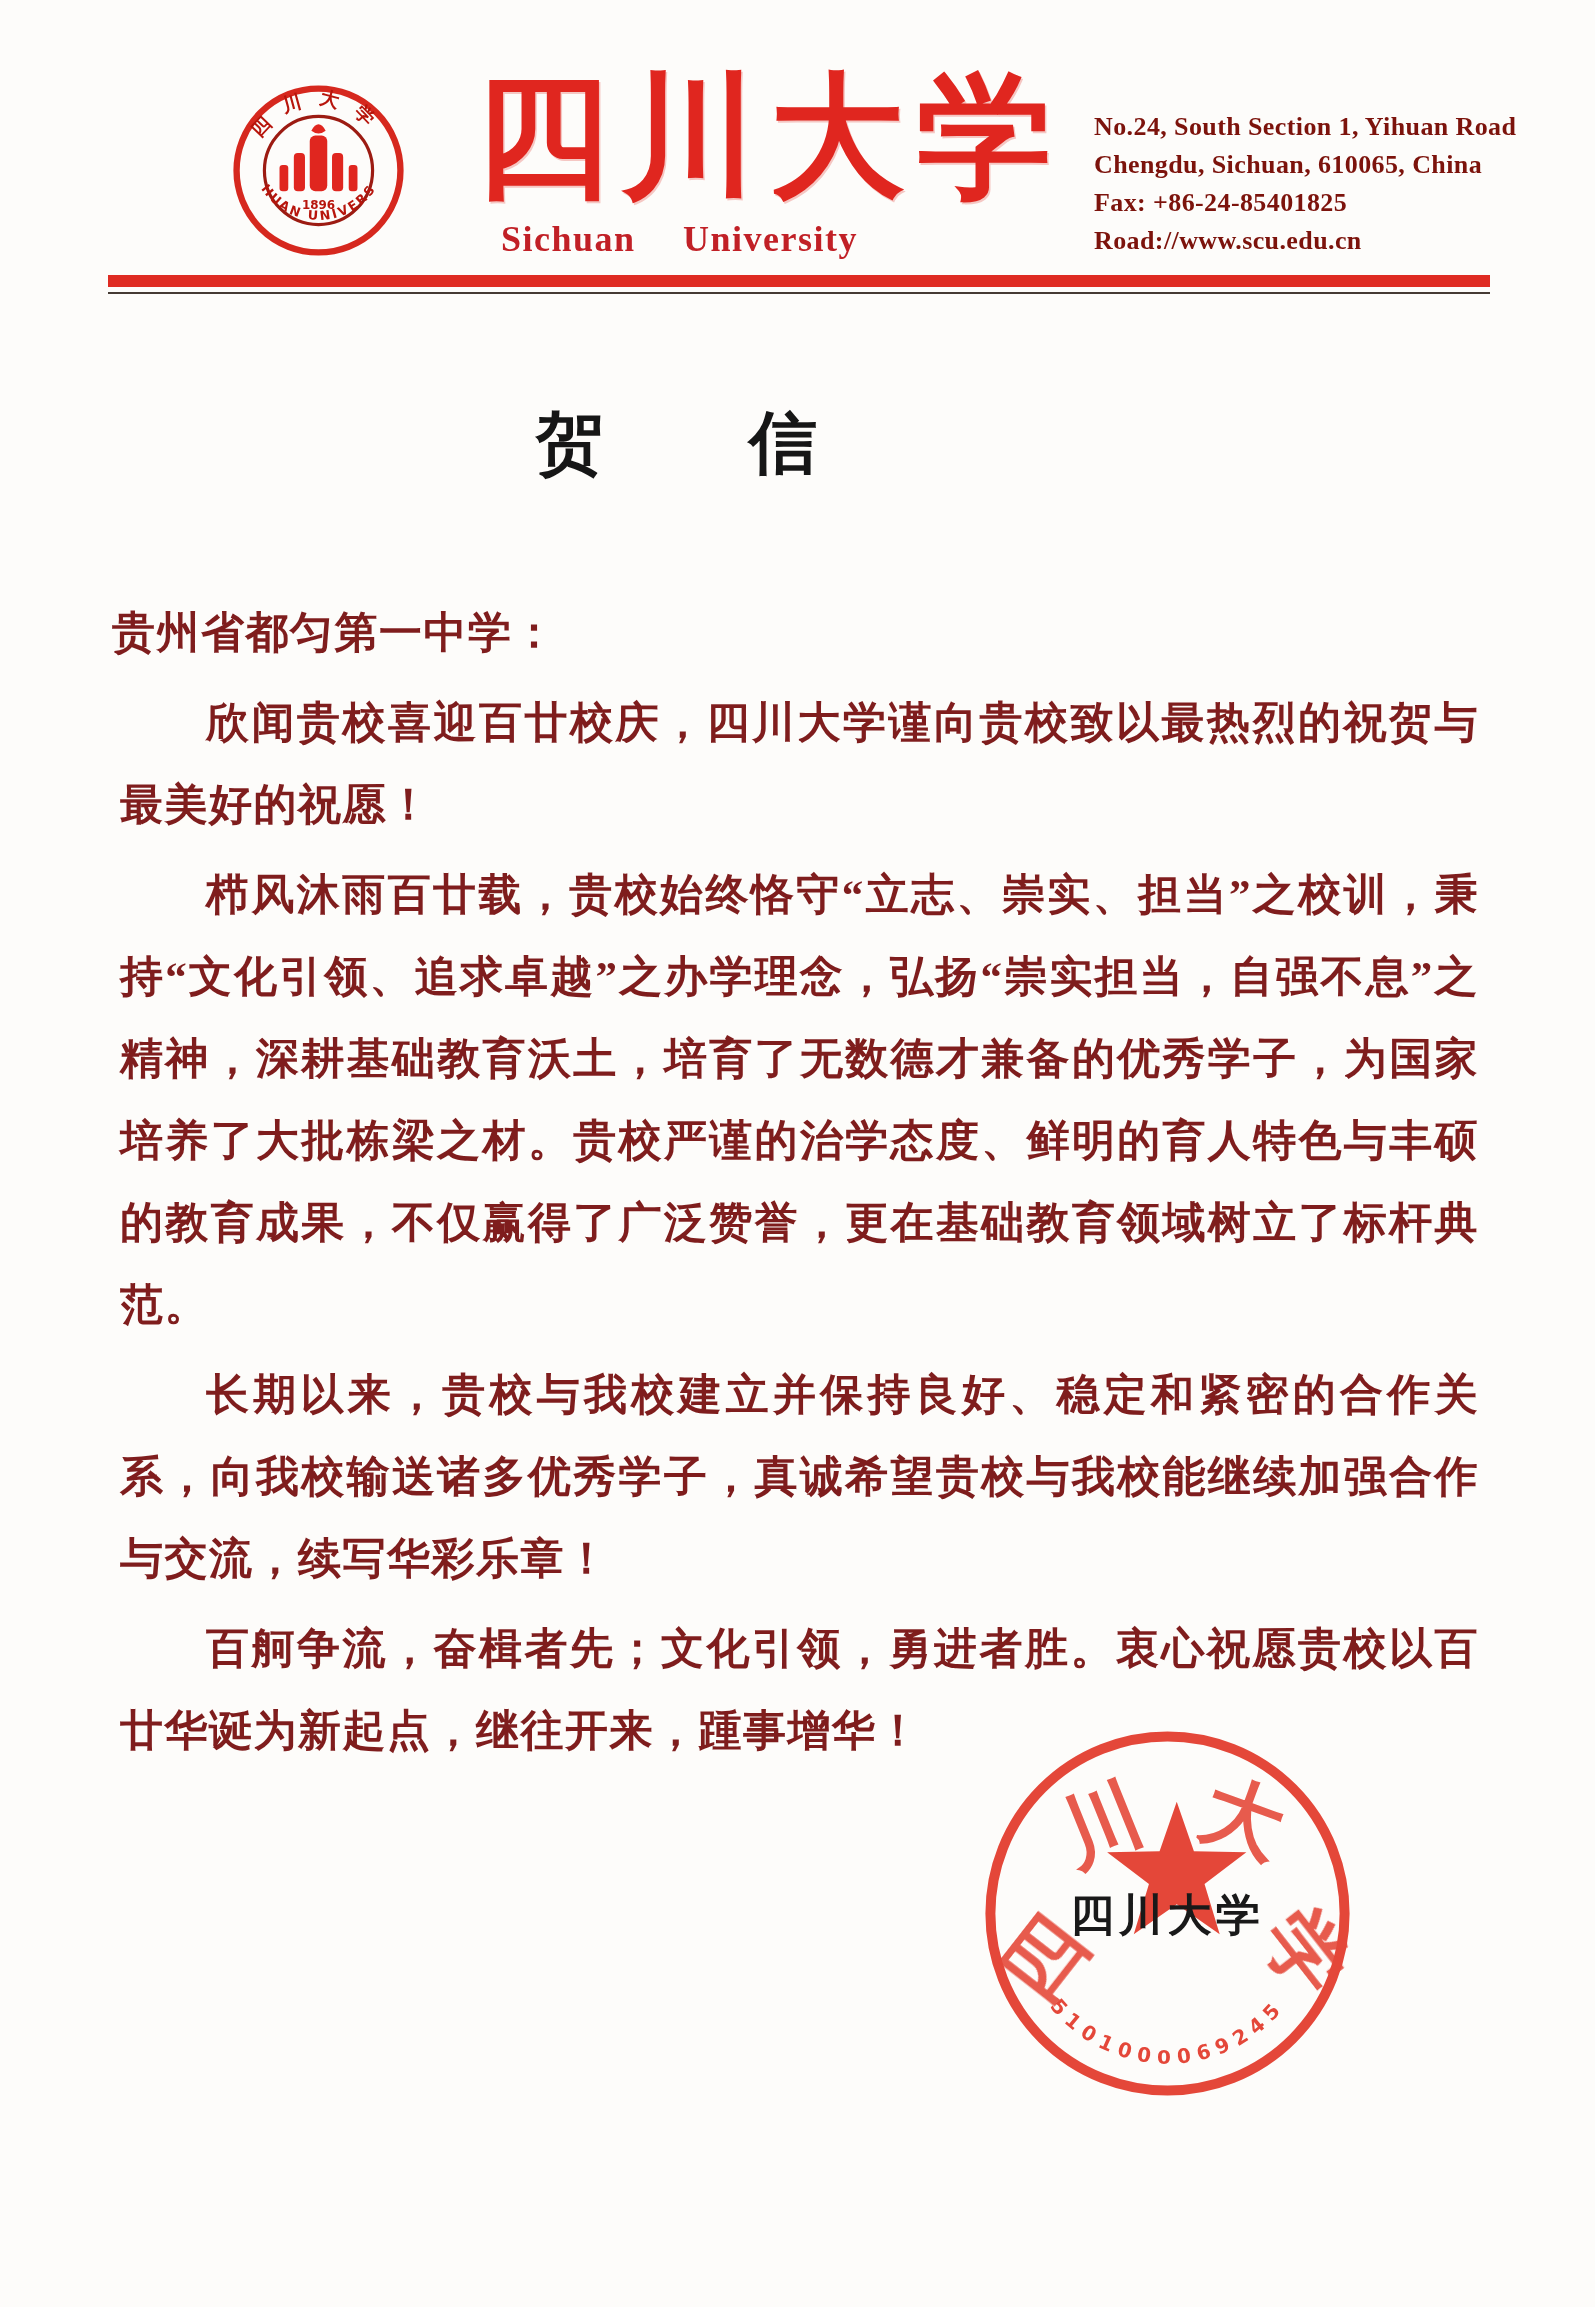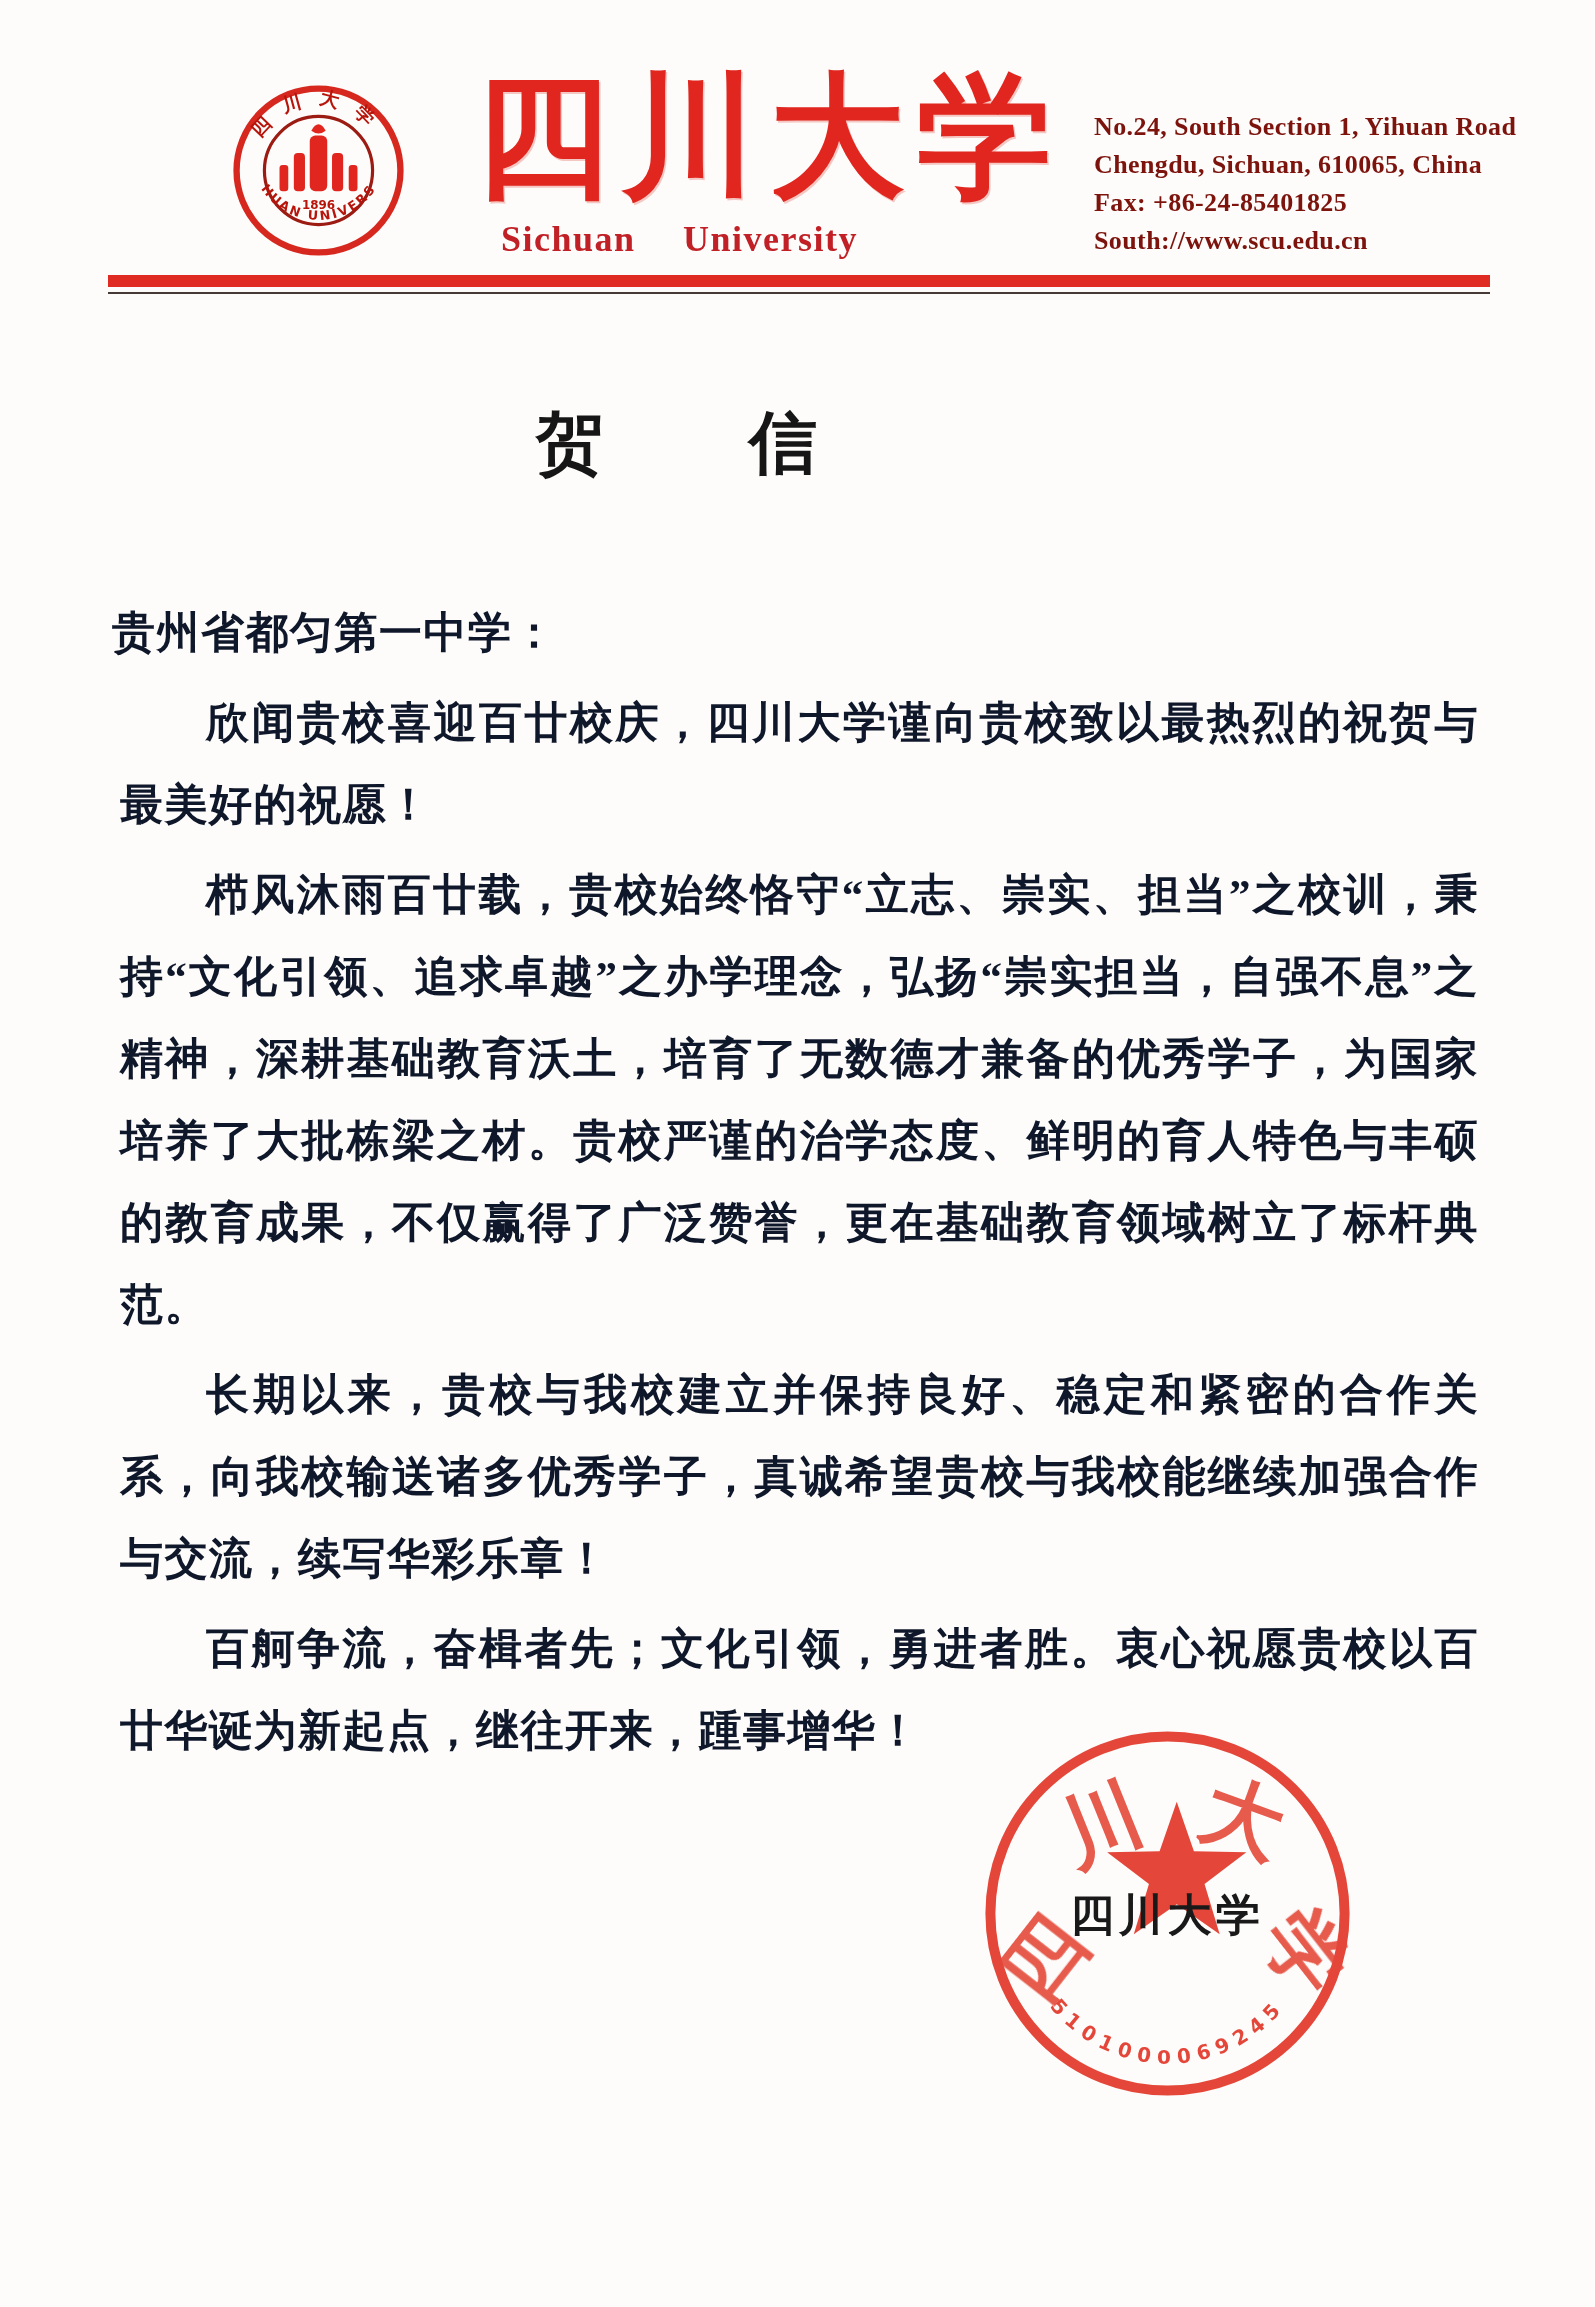--- a/index.html
+++ b/index.html
@@ -34,21 +34,21 @@
   .rule-red{position:absolute;left:108px;top:275px;width:1382px;height:12.3px;background:#df2b22;}
   .rule-thin{position:absolute;left:108px;top:292px;width:1382px;height:2.3px;background:#453b34;}
   
   .title{
     position:absolute;left:0;top:398px;width:1356px;
     text-align:center;font-size:68px;font-weight:700;color:#161616;
     letter-spacing:3.1px;
   }
   .body-text{
     position:absolute;left:112px;top:592px;width:1375px;
-    font-size:43px;line-height:82px;color:#0f172a;
+    font-size:43px;line-height:82px;color:#7f1d1d;
     letter-spacing:1.5px;text-align:justify;font-weight:600;
     z-index:1;
   }
   .salutation{white-space:nowrap;}
   .para{margin:8px;text-indent:2em;}
   
   .stamp{position:absolute;left:975px;top:1721px;width:385px;height:385px;opacity:.93;z-index:2;}
   .sign-block{
     position:absolute;left:975px;top:1886px;width:385px;
     text-align:center;color:#191919;z-index:3;
@@ -88,21 +88,21 @@
     </svg>
 
     <div class="calligraphy">四川大学</div>
 
     <div class="en-name">Sichuan University</div>
 
     <div class="address">
       <div>No.24, South Section 1, Yihuan Road</div>
       <div>Chengdu, Sichuan, 610065, China</div>
       <div>Fax: +86-24-85401825</div>
-      <div>South://www.scu.edu.cn</div>
+      <div>Road://www.scu.edu.cn</div>
     </div>
 
     <div class="rule-red"></div>
     <div class="rule-thin"></div>
   </div>
 
   <div class="title">贺　　信</div>
 
   <div class="body-text">
     <div class="salutation">贵州省都匀第一中学：</div>

